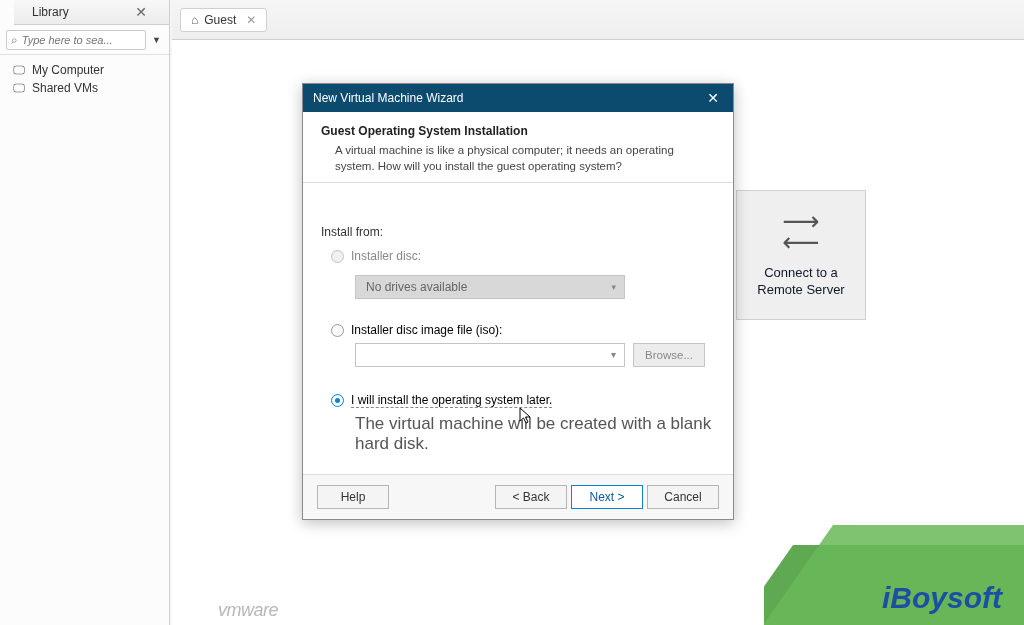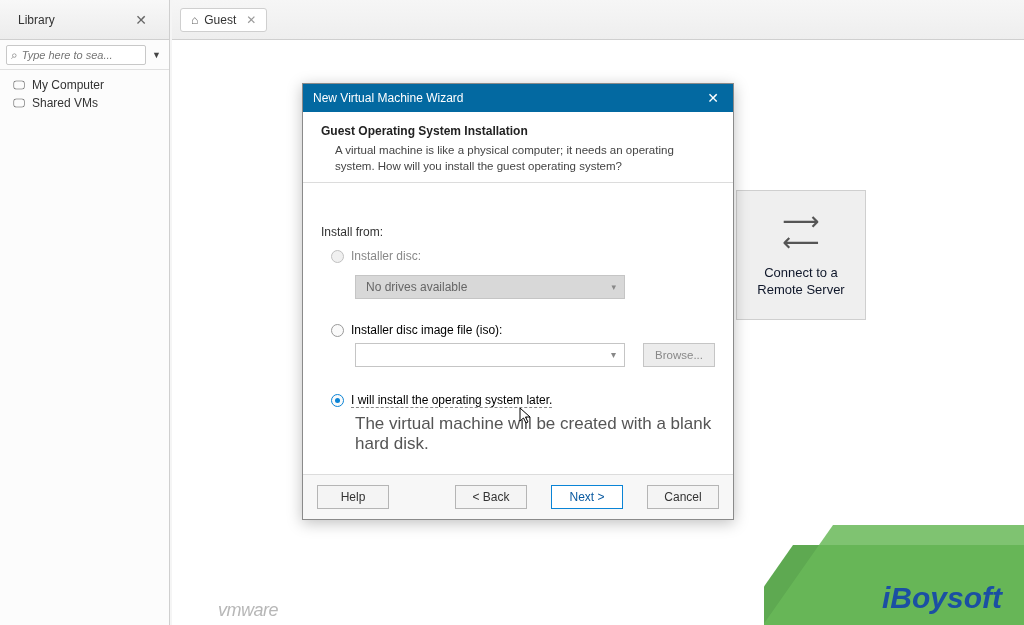--- a/index.html
+++ b/index.html
@@ -1,20 +1,20 @@
 <!DOCTYPE html>
 <html><head>
   <meta charset="utf-8">
   <style>
     * { box-sizing: border-box; margin: 0; padding: 0; font-family: "Segoe UI", Tahoma, sans-serif; }
     body { width: 1024px; height: 625px; background: #f5f5f5; position: relative; overflow: hidden; }
 
     
     .library-panel { position: absolute; left: 0; top: 0; width: 170px; height: 625px; background: #fcfcfc; border-right: 1px solid #cfcfcf; }
-    .library-header { display: flex; justify-content: space-between; align-items: center; padding: 3px 18px; border-bottom: 1px solid #cfcfcf; background: linear-gradient(#f8f8f8,#ececec); height: 40px;}
+    .library-header { display: flex; justify-content: space-between; align-items: center; padding: 3px 18px; border-bottom: 1px solid #cfcfcf; background: linear-gradient(#f8f8f8,#ececec); height: 25px; margin-left: 14px;}
     .library-title { font-size: 12px; color: #333; }
     .library-close { font-size: 14px; color: #666; cursor: pointer; padding: 0 4px;}
     .library-search-row { padding: 4px 6px; display: flex; align-items: center; border-bottom: 1px solid #e0e0e0; gap: 4px; height: 30px;}
     .search-box { flex: 1; display: flex; align-items: center; border: 1px solid #c8c8c8; border-radius: 2px; padding: 1px 4px; background: #fff; height: 20px;}
     .search-icon { color: #888; font-size: 12px; margin-right: 4px;}
     .search-input { border: none; outline: none; flex: 1; font-size: 11px; color: #888; font-style: italic; width: 90px;}
     .dropdown-caret { color: #444; font-size: 9px; cursor: pointer; padding: 0 2px;}
     .tree { padding: 6px 4px; }
     .tree-item { display: flex; align-items: center; gap: 6px; padding: 2px 8px; font-size: 12px; color: #333; cursor: pointer;}
     .tree-icon { width: 14px; display: inline-flex; justify-content: center; color: #555; }
@@ -29,45 +29,45 @@
     .main { position: absolute; left: 172px; top: 40px; right: 0; bottom: 0; background: #fff; }
 
     
     .connect-card { position: absolute; right: 158px; top: 150px; width: 130px; height: 130px; border: 1px solid #cfcfcf; background: #efefef; display:flex; flex-direction:column; align-items:center; justify-content:center; gap:4px; padding:10px;}
     .connect-icon-wrap { font-size: 26px; color:#555; line-height:0.8; text-align:center; margin-bottom:8px;}
     .connect-icon-wrap .arr { display:block; }
     .connect-label { font-size:13px; color:#0f172a; text-align:center; line-height:1.3;}
 
     
     .wizard { position: absolute; left: 302px; top: 83px; width: 432px; background: #fff; border: 1px solid #8a8a8a; box-shadow: 0 3px 14px rgba(0,0,0,0.25);}
-    .wizard-titlebar { background: #0369a1; color: #fff; display: flex; justify-content: space-between; align-items: center; padding: 6px 10px; font-size: 12px;}
+    .wizard-titlebar { background: #0c4a6e; color: #fff; display: flex; justify-content: space-between; align-items: center; padding: 6px 10px; font-size: 12px;}
     .wizard-titlebar .wx { font-size: 14px; cursor: pointer; padding: 0 4px;}
     .wizard-body { padding: 12px 18px 8px 18px; }
     .wiz-head-title { font-size: 12px; font-weight: bold; color:#222; margin-bottom:4px;}
     .wiz-head-sub { font-size: 11.5px; color:#444; padding-left: 14px; line-height:1.4; margin-bottom:8px;}
     .wiz-hr { border:none; border-top:1px solid #dcdcdc; margin: 2px -18px 10px -18px;}
     .wiz-section-label { font-size:12px; color:#333; margin-bottom:10px;margin-top:42px;}
     .radio-row { display:flex; align-items:center; gap:7px; font-size:12px; margin:4px 0 6px 10px;}
     .radio-disabled { color:#888; }
     .radio-circle { width:13px; height:13px; border-radius:50%; border:1.5px solid #9a9a9a; display:inline-block; position:relative; background:#fafafa;}
     .radio-circle.disabled { border-color:#c0c0c0; background:#f0f0f0;}
     .radio-circle.selected { border-color:#0a84d6;}
     .radio-circle.selected::after { content:""; position:absolute; left:2.5px; top:2.5px; width:5px; height:5px; border-radius:50%; background:#0a84d6;}
     .drive-combo { margin:12px 0 24px 34px; width:270px; height:24px; background:#d8d8d8; color:#666; font-size:12px; display:flex; align-items:center; padding:0 10px; border:1px solid #c5c5c5; position:relative;}
     .drive-combo::after { content:"▾"; position:absolute; right:8px; color:#888; font-size:9px;}
-    .iso-row { display:flex; gap:8px; margin:4px 0 26px 34px; align-items:center;justify-content:space-between;}
+    .iso-row { display:flex; gap:8px; margin:4px 0 26px 34px; align-items:center;}
     .iso-combo { width:270px; height:24px; border:1px solid #c5c5c5; background:#fff; position:relative;}
     .iso-combo::after { content:"▾"; position:absolute; right:8px; top:5px; color:#888; font-size:10px;}
     .browse-btn { width:72px; height:24px; font-size:11.5px; color:#888; background:#ececec; border:1px solid #c5c5c5;}
     .dotted-label { border-bottom: 1px dashed #888; }
     .hint { font-size:17px; color:#555; margin:6px 0 12px 34px;}
     .wizard-footer { border-top:1px solid #dcdcdc; padding:10px 14px; display:flex; justify-content:space-between; align-items:center; background:#f7f7f7;}
     .wbtn { width:72px; height:24px; font-size:12px; background:#f4f4f4; border:1px solid #b5b5b5; color:#333; cursor:pointer;}
     .wbtn.primary { border:1.5px solid #0a84d6; color:#0a5aa0; background:#fff;}
-    .footer-right { display:flex; gap:24px;}
+    .footer-right { display:flex; gap:4px;}
 
     
     .vmware-logo { position:absolute; left:218px; bottom:4px; color:#b7b7b7; font-size:18px; font-style:italic; letter-spacing:-0.5px;}
     .iboysoft { position:absolute; right:22px; bottom:10px; font-size:30px; font-weight:bold; font-style:italic; color:#1b4fa3;}
     .green-shape { position:absolute; right:0; bottom:0; width:260px; height:110px; overflow:hidden; pointer-events:none;}
     .green-shape::before { content:""; position:absolute; right:-40px; bottom:-60px; width:320px; height:140px; background:#4ca03e; transform: skewX(-35deg); opacity:0.9;}
     .green-shape::after { content:""; position:absolute; right:-80px; bottom:-40px; width:320px; height:140px; background:#69b858; transform: skewX(-35deg); opacity:0.85;}
 
     .cursor-svg { position:absolute; left:519px; top:407px; pointer-events:none;}
   </style>

